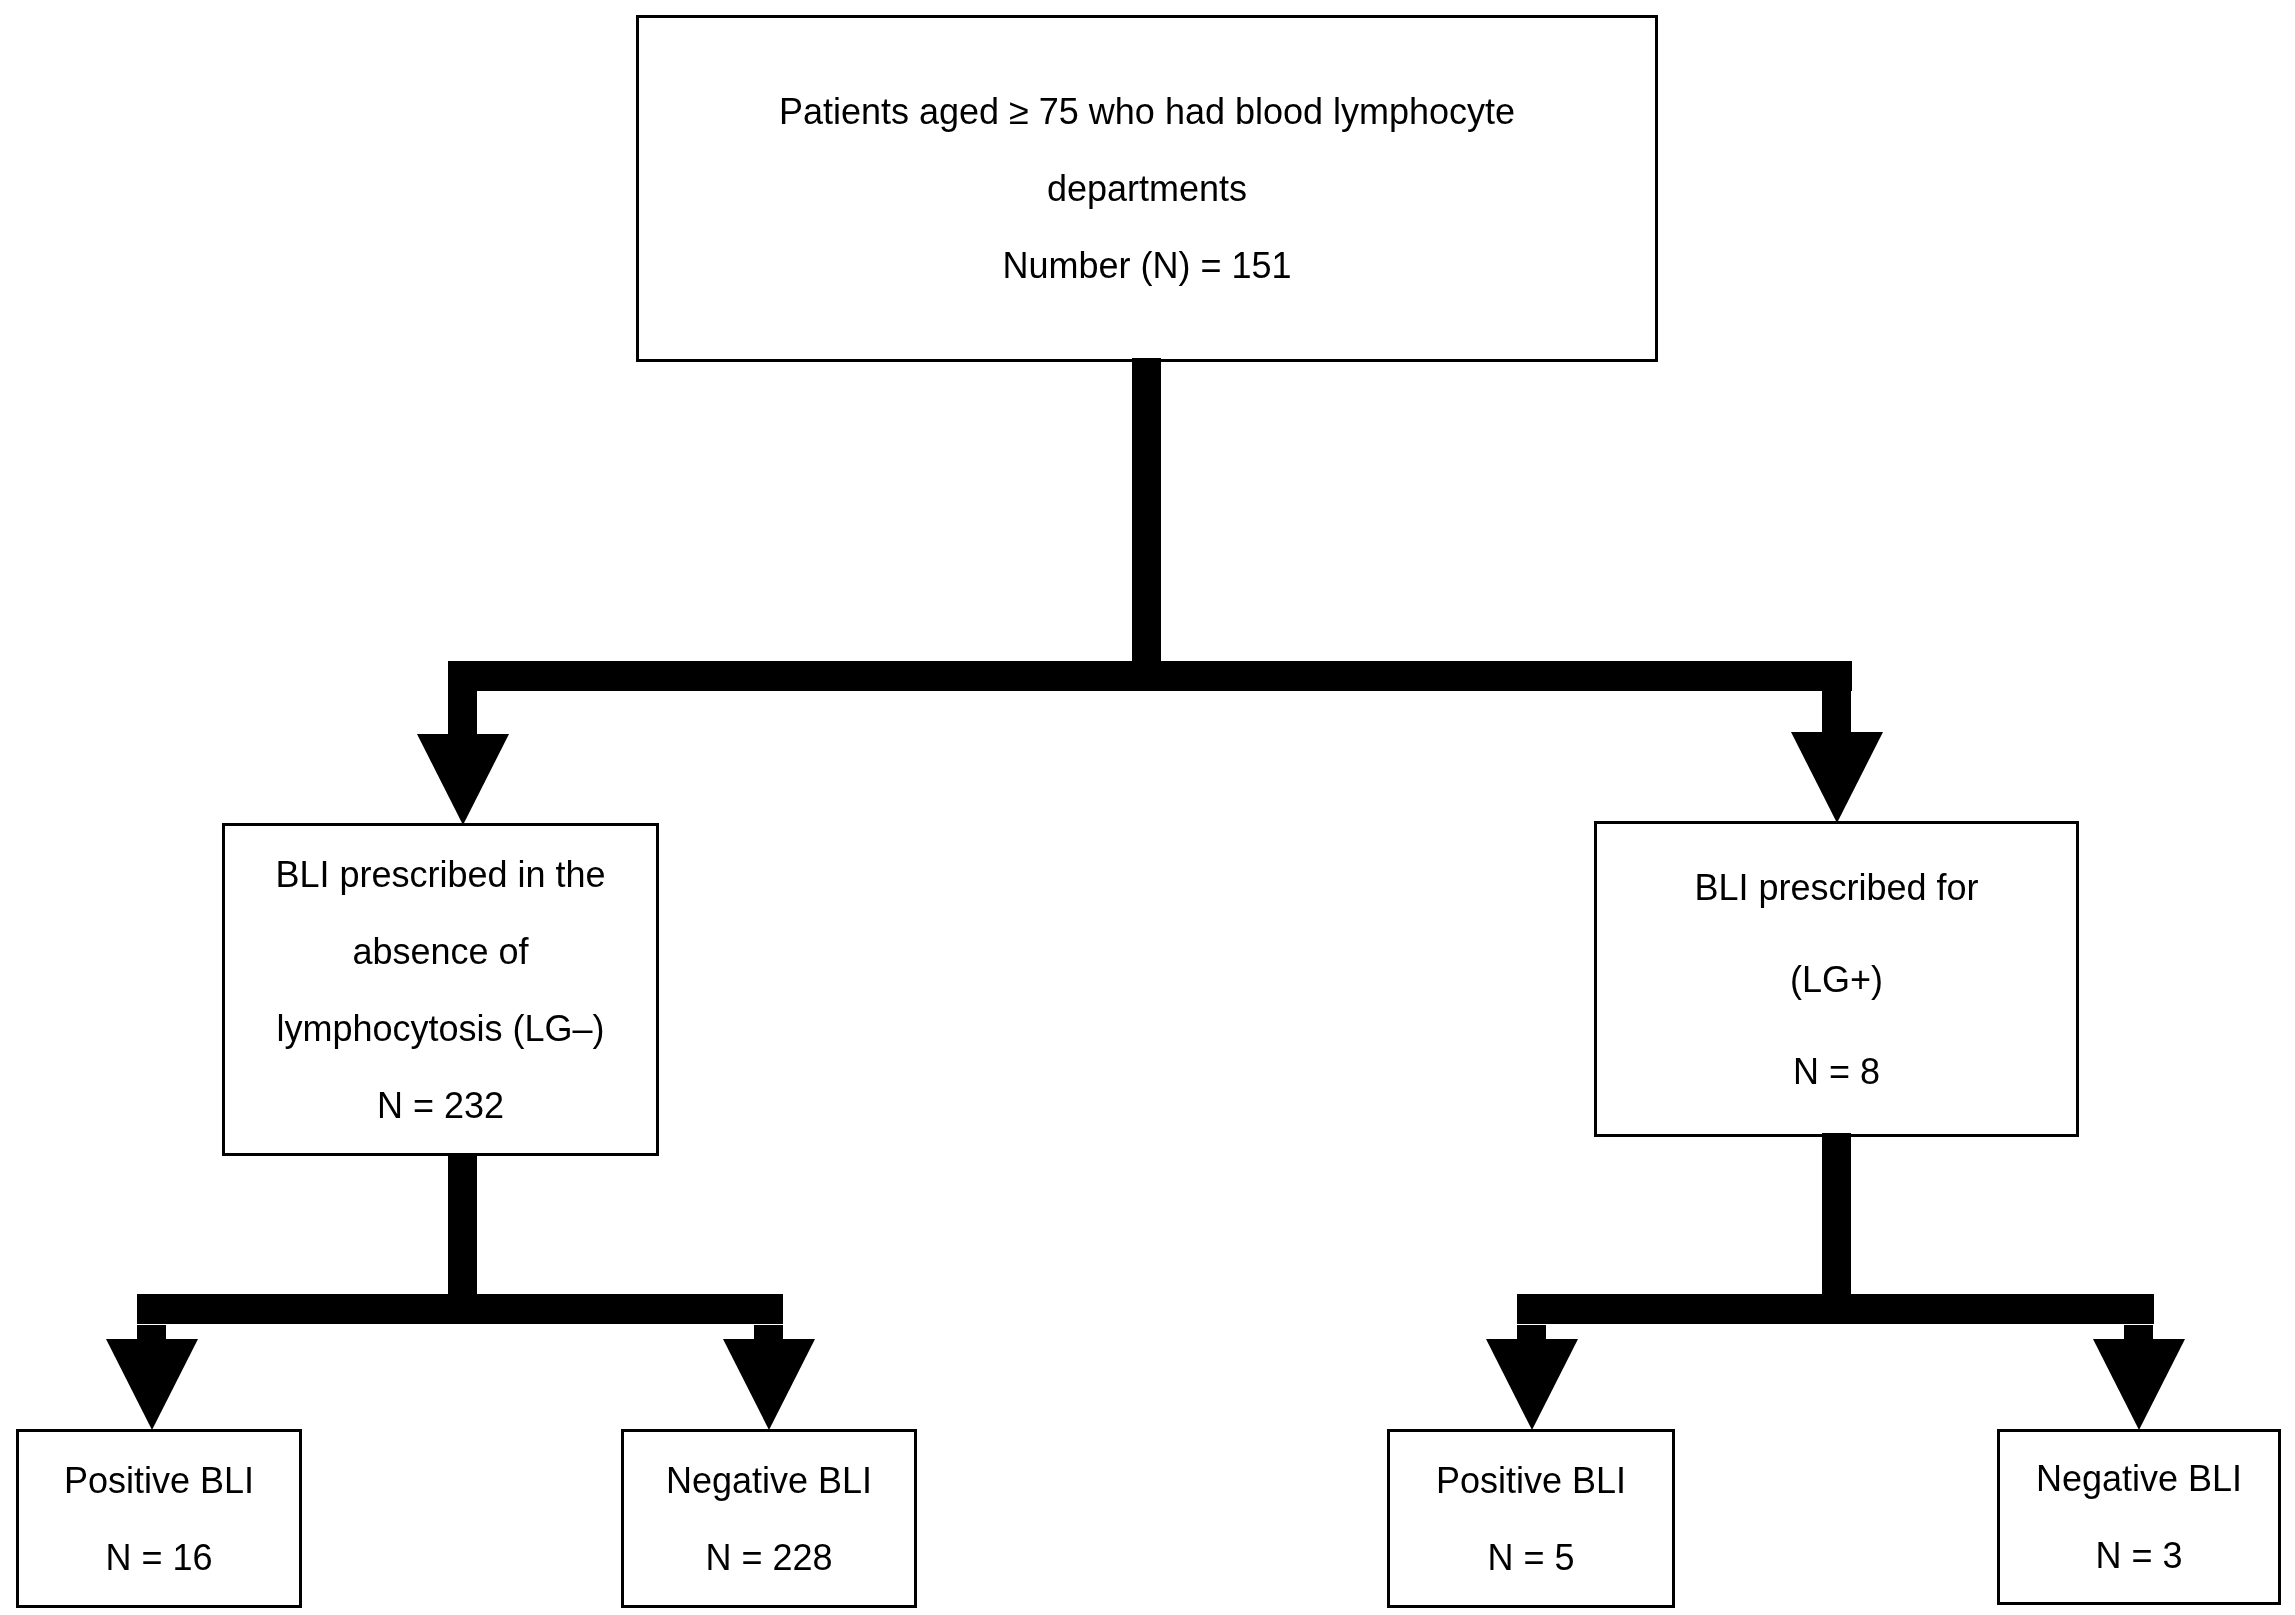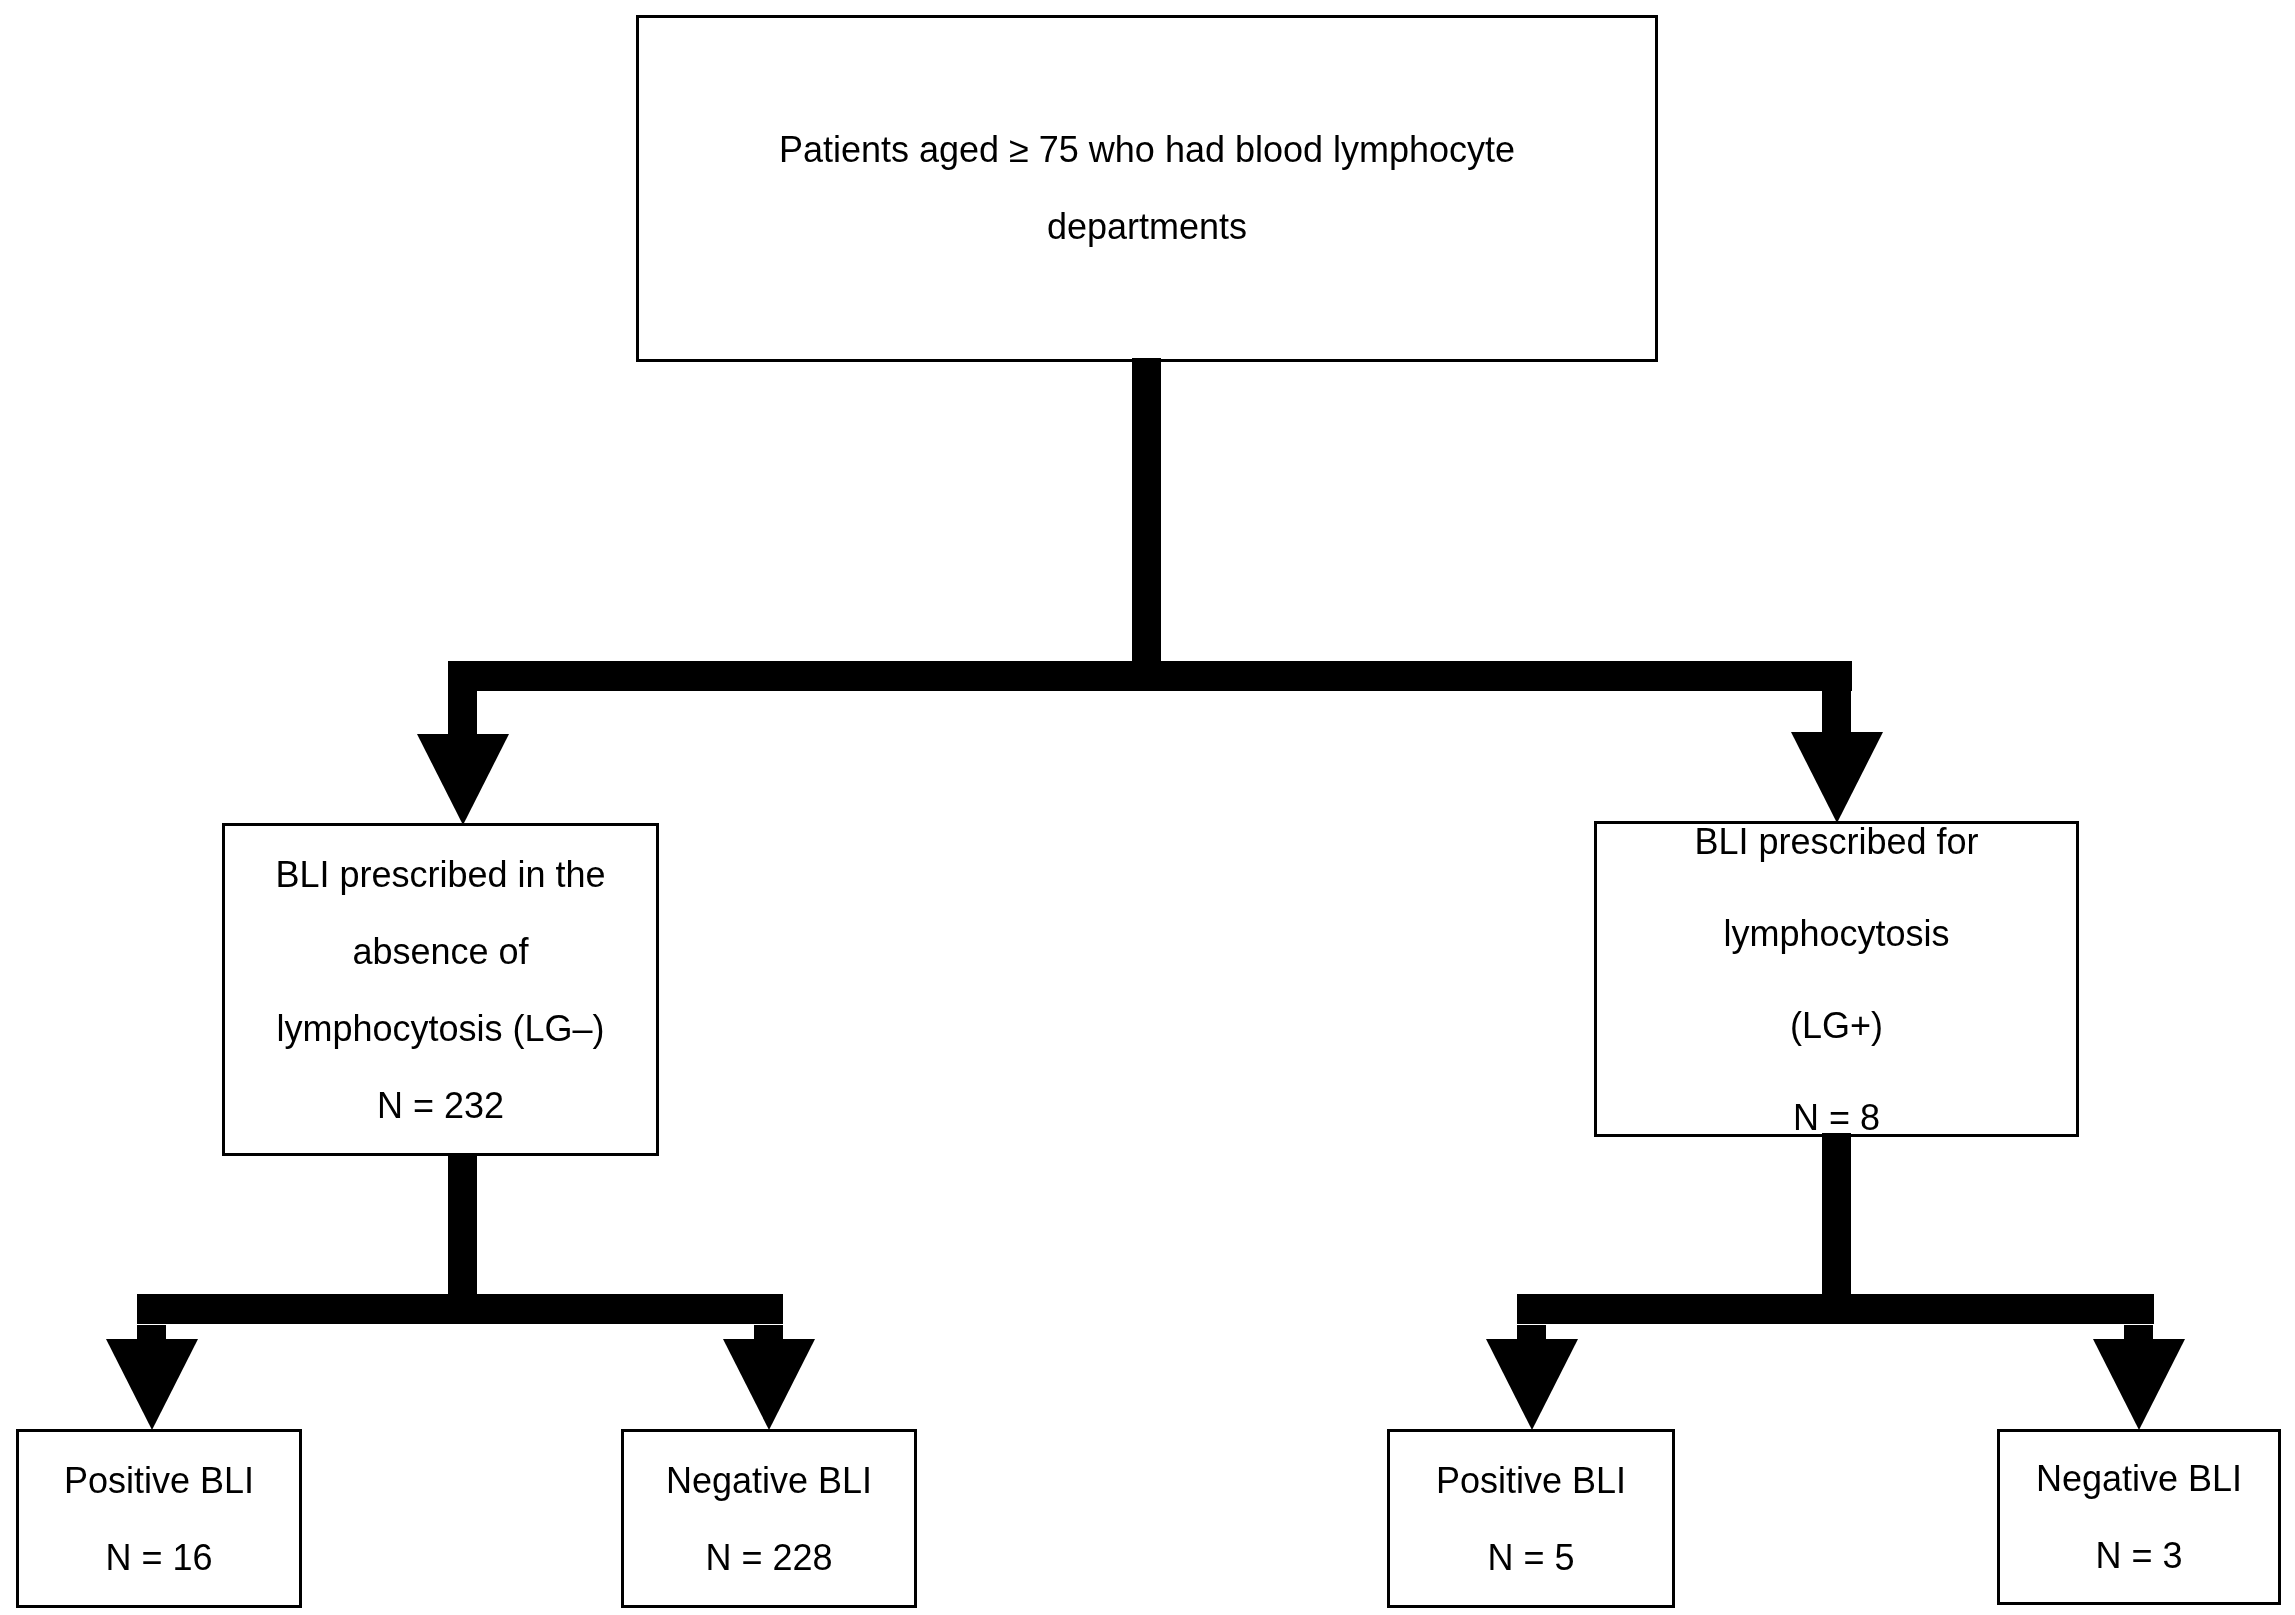--- a/index.html
+++ b/index.html
@@ -80,39 +80,39 @@
   #arrow-b4    { left: 2093px; top: 1339px; }
 </style>
 </head>
 <body>
 
 <div class="canvas">
 
   <div class="box" id="node-root">
     <div class="line">Patients aged ≥ 75 who had blood lymphocyte</div>
     <div class="line">departments</div>
+    <div class="line">Number (N) = 151</div>
   </div>
 
   <div class="conn" id="stem-root"></div>
   <div class="conn" id="bar-level1"></div>
   <div class="conn" id="drop-l1"></div>
   <div class="conn" id="drop-r1"></div>
   <div class="arrowhead" id="arrow-l1"></div>
   <div class="arrowhead" id="arrow-r1"></div>
 
   <div class="box" id="node-lgneg">
     <div class="line">BLI prescribed in the</div>
     <div class="line">absence of</div>
     <div class="line">lymphocytosis (LG–)</div>
     <div class="line">N = 232</div>
   </div>
 
   <div class="box" id="node-lgpos">
     <div class="line">BLI prescribed for</div>
-    <div class="line">lymphocytosis</div>
     <div class="line">(LG+)</div>
     <div class="line">N = 8</div>
   </div>
 
   <div class="conn" id="stem-lgneg"></div>
   <div class="conn" id="bar-left2"></div>
   <div class="conn" id="drop-b1"></div>
   <div class="conn" id="drop-b2"></div>
   <div class="arrowhead" id="arrow-b1"></div>
   <div class="arrowhead" id="arrow-b2"></div>

